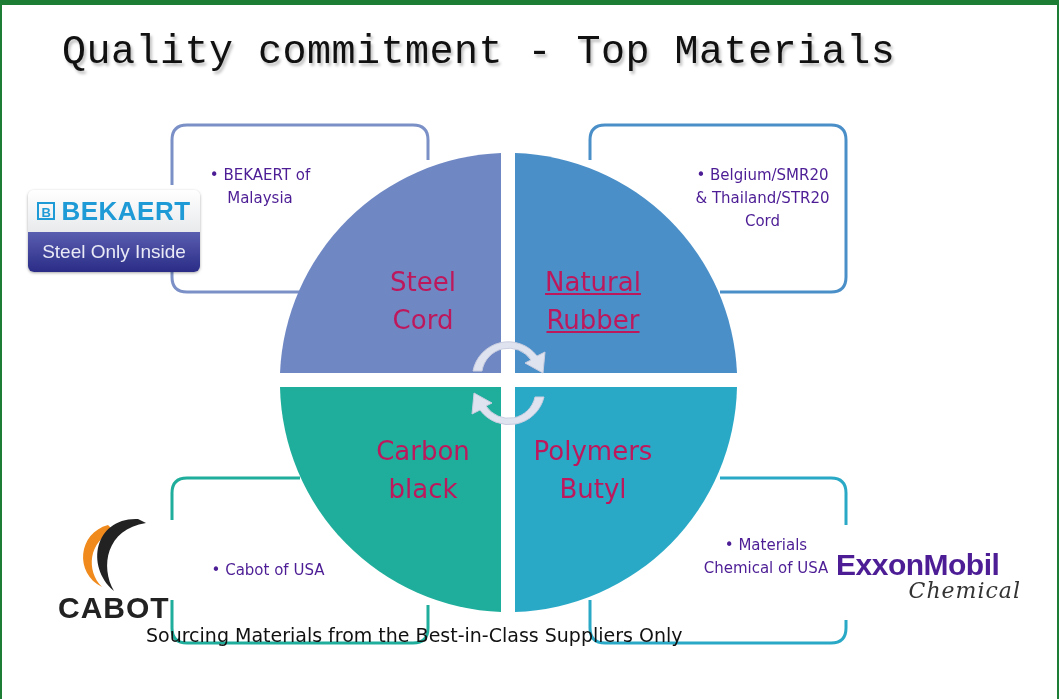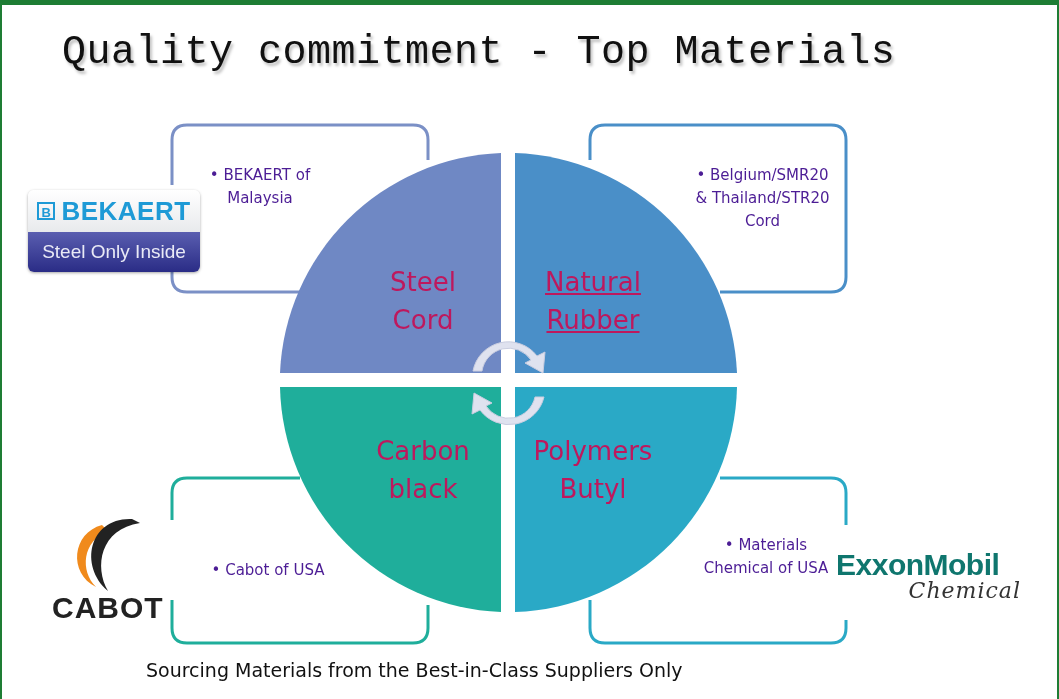--- a/index.html
+++ b/index.html
@@ -2,29 +2,29 @@
 <html><head>
 <meta charset="utf-8">
 <style>
   html, body { margin:0; padding:0; }
   body { width:1059px; height:699px; background:#ffffff; position:relative; overflow:hidden; font-family:"Liberation Sans", sans-serif; }
   .frame { position:absolute; left:0; top:0; width:1059px; height:699px; box-sizing:border-box; border-top:5px solid #1e7d34; border-left:2px solid #1e7d34; border-right:2px solid #1e7d34; }
   .title { position:absolute; left:62px; top:30px; font-family:"Liberation Mono","DejaVu Sans Mono", monospace; font-size:40px; color:#111; letter-spacing:0.5px; text-shadow:2px 3px 3px rgba(0,0,0,0.25); white-space:nowrap;text-align:center; }
   svg.diagram { position:absolute; left:0; top:0; }
   .box-text { position:absolute; font-family:"DejaVu Sans", sans-serif; font-size:15px; color:#4c1d95; line-height:23px; text-align:center; }
   .quad-label { position:absolute; font-family:"DejaVu Sans", sans-serif; font-size:26px; color:#be185d; line-height:38px; text-align:center; width:170px; }
-  .caption { position:absolute; left:146px; top:659px; font-family:"DejaVu Sans", sans-serif; font-size:19px; color:#111; white-space:nowrap; }
+  .caption { position:absolute; left:146px; top:624px; font-family:"DejaVu Sans", sans-serif; font-size:19px; color:#111; white-space:nowrap; }
   .logo-bekaert { position:absolute; left:28px; top:190px; width:172px; height:82px; border-radius:6px; overflow:hidden; box-shadow:0 1px 3px rgba(0,0,0,0.35); }
   .logo-bekaert .top { height:42px; background:linear-gradient(#ffffff,#e8eaec); display:flex; align-items:center; justify-content:center; color:#1e9ad6; font-weight:bold; font-size:26px; letter-spacing:0.5px; }
   .logo-bekaert .top .b-mark { display:inline-block; width:18px; height:18px; border:2px solid #1e9ad6; font-size:13px; line-height:18px; text-align:center; margin-right:6px; box-sizing:border-box; }
   .logo-bekaert .bottom { height:40px; background:linear-gradient(#5a5eb0,#2a2c86); color:#e9eaf6; font-size:19px; display:flex; align-items:center; justify-content:center; }
-  .logo-cabot { position:absolute; left:50px; top:515px; width:115px; height:110px;text-align:center; }
+  .logo-cabot { position:absolute; left:56px; top:515px; width:115px; height:110px;text-align:center; }
   .logo-cabot .word { position:absolute; left:2px; top:76px; font-size:30px; font-weight:bold; color:#222; letter-spacing:1px; }
   .logo-exxon { position:absolute; left:836px; top:548px; width:195px; height:60px; }
-  .logo-exxon .word { position:absolute; left:0; top:0; font-size:30px; font-weight:bold; color:#0f766e; letter-spacing:-0.5px; }
+  .logo-exxon .word { position:absolute; left:0; top:0; font-size:30px; font-weight:bold; color:#4c1d95; letter-spacing:-0.5px; }
   .logo-exxon .sub { position:absolute; right:10px; top:30px; font-family:"DejaVu Serif", serif; font-style:italic; font-size:22px; color:#333; letter-spacing:1px; }
 </style>
 </head>
 <body>
 
 <div class="frame"></div>
 
 <div class="title">Quality commitment - Top Materials</div>
 
 <svg class="diagram" width="1059" height="699" viewBox="0 0 1059 699">

